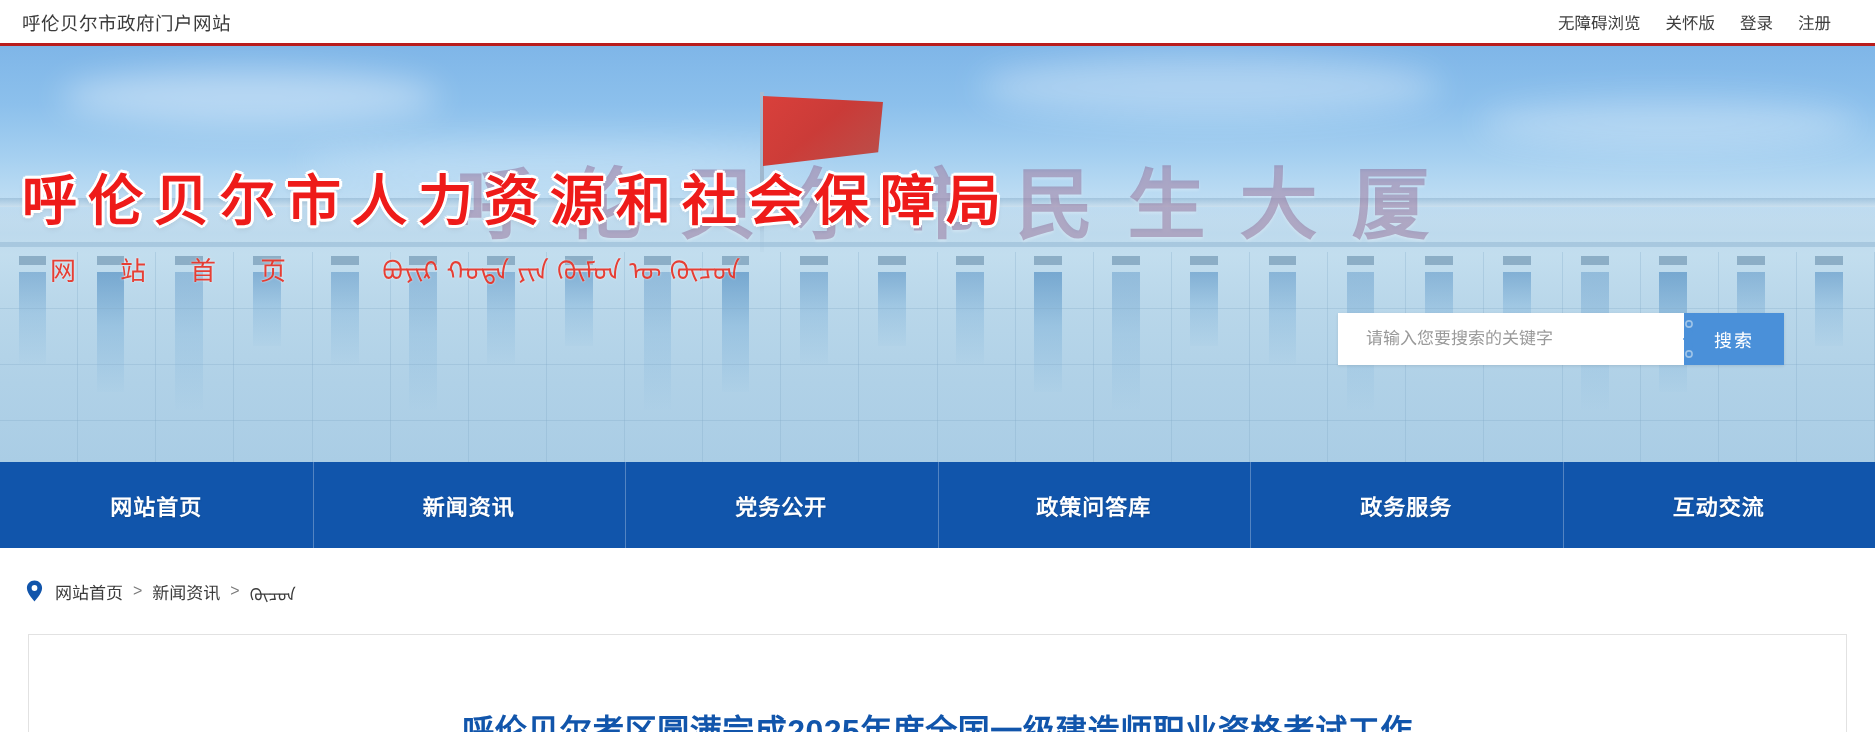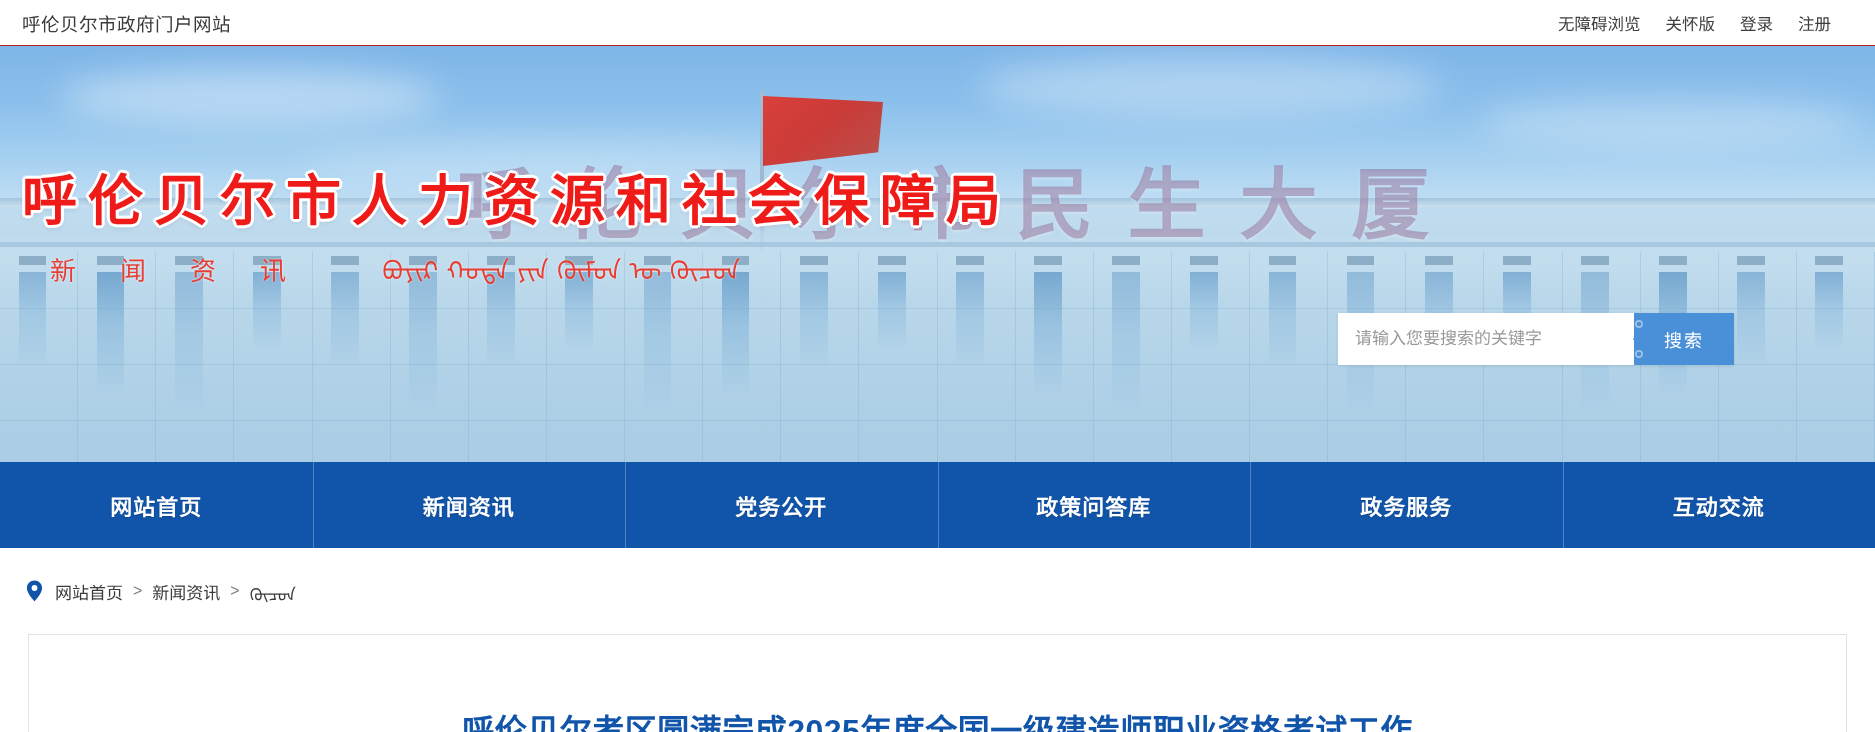--- a/index.html
+++ b/index.html
@@ -19,21 +19,21 @@
 
   
   .topbar {
     height: 46px;
     box-sizing: border-box;
     display: flex;
     align-items: center;
     justify-content: space-between;
     padding: 0 22px 0 22px;
     background: #ffffff;
-    border-bottom: 1px solid #b91c1c;
+    border-bottom: 3px solid #b91c1c;
     gap: 42px;
   }
   .site-title {
     font-size: 18.5px;
     color: #3b3b3b;
     letter-spacing: 0.5px;
     white-space: nowrap;
   }
   .topbar-links {
     display: flex;
@@ -229,27 +229,27 @@
   .search-wrap {
     position: absolute;
     left: 1338px;
     top: 267px;
     display: flex;
     align-items: stretch;
     height: 52px;
     box-shadow: 0 1px 3px rgba(0,0,0,0.10);
   }
   .search-input {
-    width: 296px;
+    width: 346px;
     height: 52px;
     box-sizing: border-box;
     border: none;
     outline: none;
     background: #ffffff;
-    padding: 0 16px 0 17px;
+    padding: 0 16px 0 28px;
     font-size: 17px;
     color: #333;
     font-family: "Liberation Sans", "DejaVu Sans", sans-serif;
   }
   .search-input::placeholder { color: #9a9a9a; }
   .search-btn {
     position: relative;
     width: 100px;
     height: 52px;
     border: none;
@@ -409,21 +409,21 @@
       <div class="wincol"></div>
     <div class="horiz-line" style="top:56px"></div>
     <div class="horiz-line" style="top:112px"></div>
     <div class="horiz-line" style="top:168px"></div>
   </div>
 
   <div class="bg-building-name">呼伦贝尔市民生大厦</div>
 
   <div class="dept-title">呼伦贝尔市人力资源和社会保障局</div>
 
-  <div class="dept-title-mn">新闻资讯 ᠪᠤᠶᠢᠷ ᠬᠣᠲᠠ ᠶᠢᠨ ᠬᠥᠮᠥᠨ ᠦ ᠬᠦᠴᠦᠨ</div>
+  <div class="dept-title-mn">网站首页 ᠪᠤᠶᠢᠷ ᠬᠣᠲᠠ ᠶᠢᠨ ᠬᠥᠮᠥᠨ ᠦ ᠬᠦᠴᠦᠨ</div>
 
   <div class="search-wrap">
     <input class="search-input" type="text" placeholder="请输入您要搜索的关键字" style="">
     <button class="search-btn">
       <span class="ruyi">
         <svg width="26" height="52" viewBox="0 0 26 52" xmlns="http://www.w3.org/2000/svg">
           <path d="M26 0 L12 0 C12 5 4 6 4 11 C4 15 10 16 10 20 C10 24 0 24 0 26 C0 28 10 28 10 32 C10 36 4 37 4 41 C4 46 12 47 12 52 L26 52 Z" fill="#4a90d9"></path>
           <circle cx="6" cy="11" r="3.1" fill="none" stroke="#9ec4e8" stroke-width="1.6"></circle>
           <circle cx="6" cy="41" r="3.1" fill="none" stroke="#9ec4e8" stroke-width="1.6"></circle>
         </svg>

